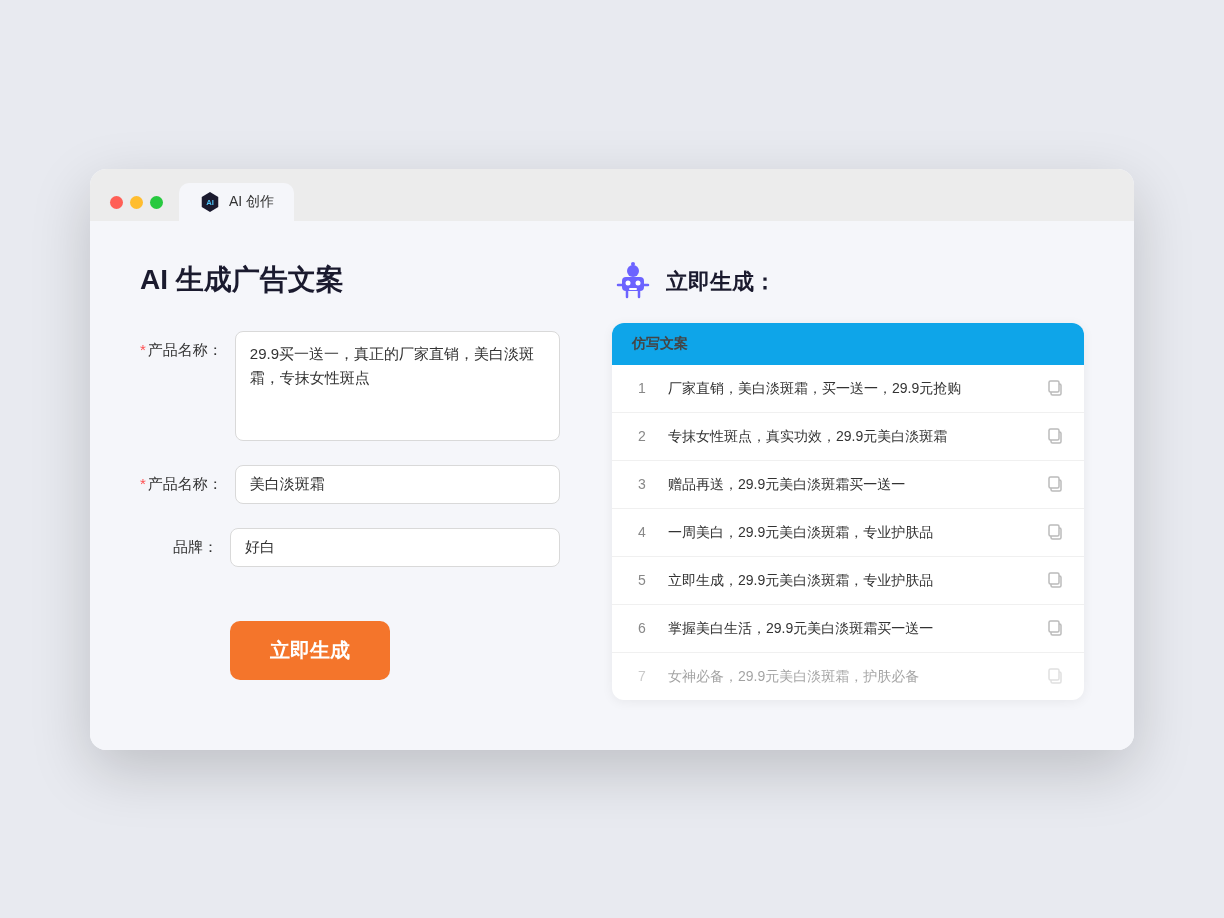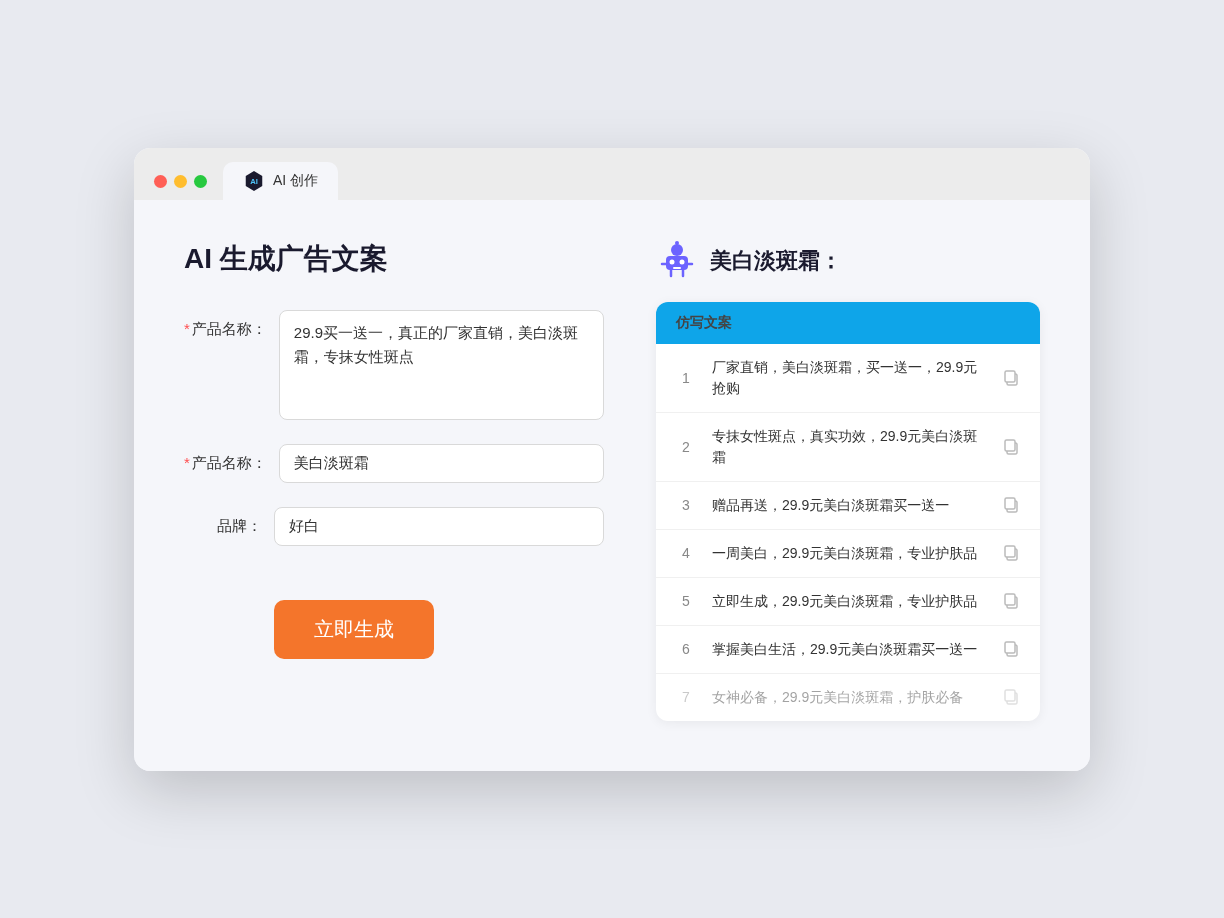--- a/index.html
+++ b/index.html
@@ -8,21 +8,21 @@
       width: 1224px;
       height: 918px;
       display: flex;
       align-items: center;
       justify-content: center;
       font-family: 'PingFang SC', 'Microsoft YaHei', sans-serif;
       overflow: hidden;
     }
 
     .browser-window {
-      width: 956px;
+      width: 1044px;
       background: #f5f6fa;
       border-radius: 16px;
       box-shadow: 0 20px 60px rgba(0,0,0,0.18);
       overflow: hidden;
     }
 
     .browser-titlebar {
       background: #ececec;
       padding: 14px 20px 0 20px;
       display: flex;
@@ -123,21 +123,21 @@
 
     .btn-generate {
       margin-top: 30px;
       margin-left: 90px;
       background: #f4752b;
       color: #fff;
       border: none;
       border-radius: 10px;
       padding: 16px 40px;
       font-size: 20px;
-      font-weight: 400;
+      font-weight: 700;
       cursor: pointer;
       font-family: inherit;
     }
 
     
     .right-panel {
       flex: 1;
     }
 
     .result-header {
@@ -271,21 +271,21 @@
           <circle cx="16" cy="22" r="2.5" fill="white"></circle>
           <circle cx="26" cy="22" r="2.5" fill="white"></circle>
           <rect x="17" y="27" width="8" height="2" rx="1" fill="white"></rect>
           <line x1="21" y1="4" x2="21" y2="10" stroke="#6c63ff" stroke-width="2"></line>
           <circle cx="21" cy="3" r="2" fill="#6c63ff"></circle>
           <line x1="10" y1="24" x2="6" y2="24" stroke="#6c63ff" stroke-width="2.5" stroke-linecap="round"></line>
           <line x1="32" y1="24" x2="36" y2="24" stroke="#6c63ff" stroke-width="2.5" stroke-linecap="round"></line>
           <line x1="15" y1="30" x2="15" y2="36" stroke="#6c63ff" stroke-width="2.5" stroke-linecap="round"></line>
           <line x1="27" y1="30" x2="27" y2="36" stroke="#6c63ff" stroke-width="2.5" stroke-linecap="round"></line>
         </svg>
-        <span class="result-title">美白淡斑霜：</span>
+        <span class="result-title">立即生成：</span>
       </div>
 
       <div class="result-table">
         <div class="result-table-header">仿写文案</div>
 
         <div class="result-row">
           <span class="row-num">1</span>
           <span class="row-text">厂家直销，美白淡斑霜，买一送一，29.9元抢购</span>
           <svg class="copy-icon" viewBox="0 0 18 18" fill="none">
               <rect x="5" y="5" width="10" height="11" rx="1.5" stroke="#bbb" stroke-width="1.5"></rect>

